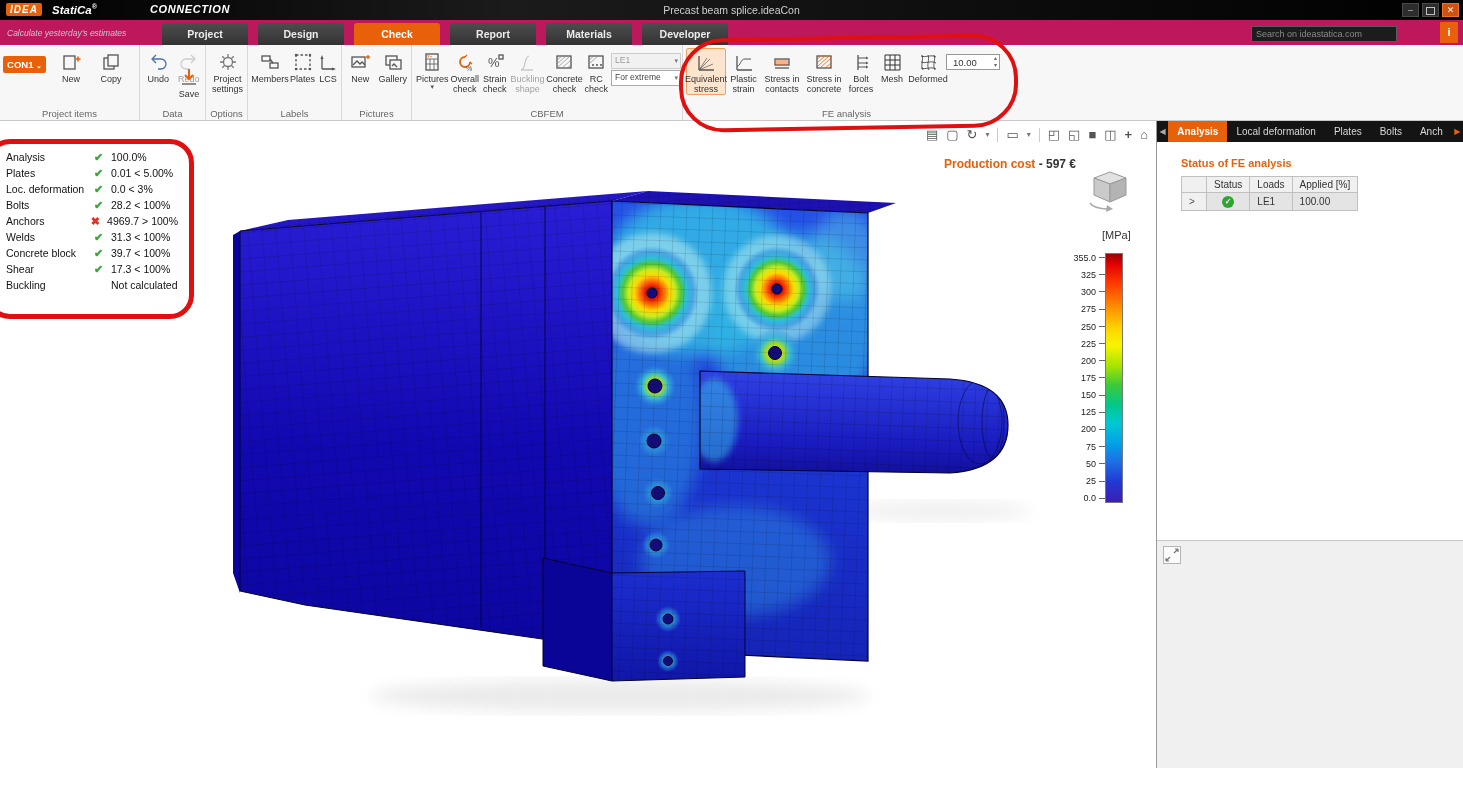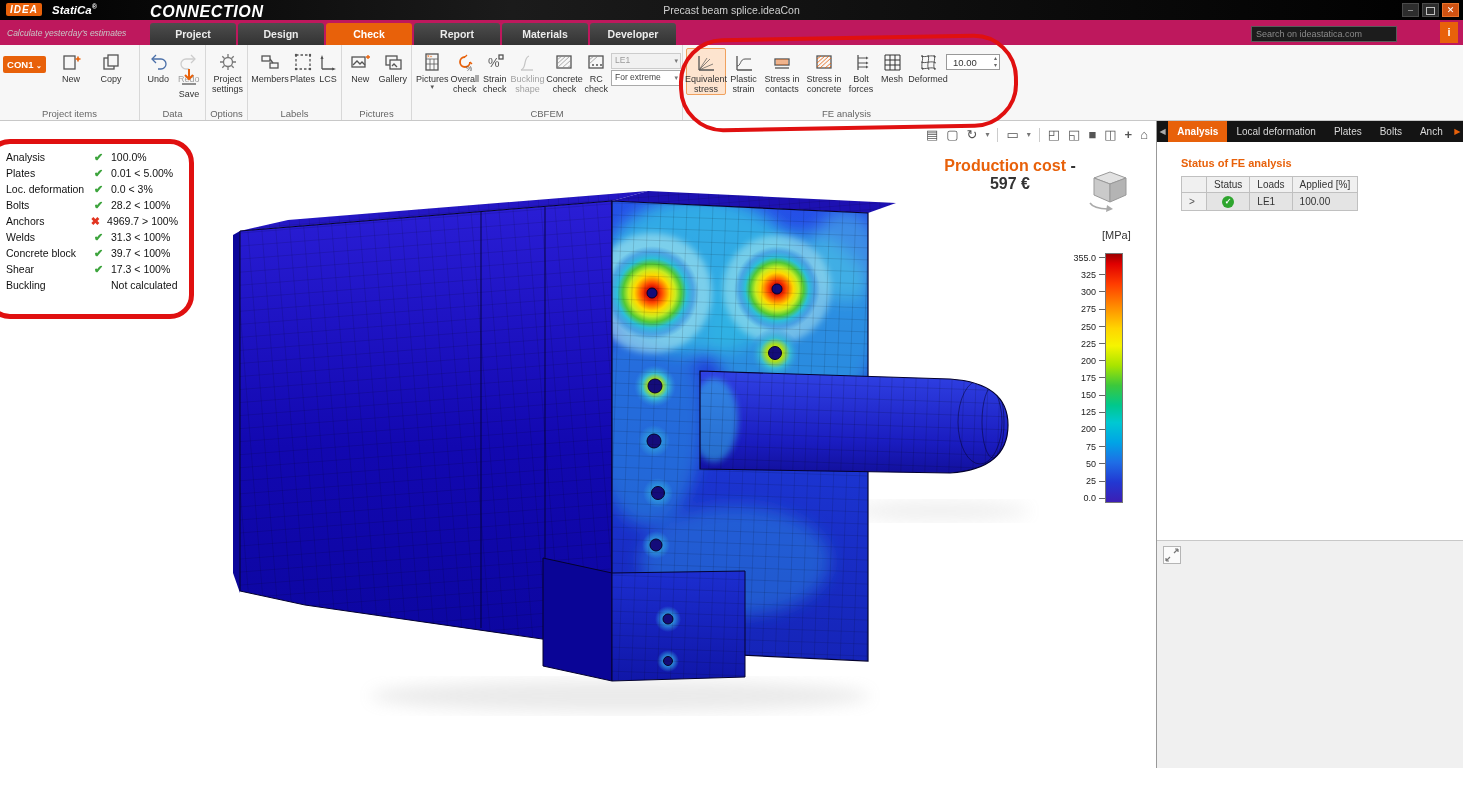--- a/index.html
+++ b/index.html
@@ -7,32 +7,32 @@
        font-family:"Liberation Sans",sans-serif;-webkit-font-smoothing:antialiased;}
 
   
   .titlebar{position:absolute;left:0;top:0;width:100%;height:20px;
     background:linear-gradient(90deg,#000 0%,#1b1b1b 35%,#101010 60%,#000 100%);}
   .logo-box{position:absolute;left:6px;top:3px;background:#e8610a;color:#fff;font-style:italic;
     font-weight:bold;font-size:10px;height:13px;line-height:13px;padding:0 4px;border-radius:2px;letter-spacing:1px;}
   .logo-text{position:absolute;left:52px;top:3px;color:#fff;font-weight:bold;font-style:italic;font-size:11.5px;}
   .logo-reg{font-size:7px;vertical-align:super;}
   .app-name{position:absolute;left:150px;top:3px;color:#fff;font-weight:bold;font-style:italic;
-    font-size:16px;letter-spacing:.6px;}
+    font-size:11px;letter-spacing:.6px;}
   .doc-title{position:absolute;left:300px;right:300px;top:4px;text-align:center;color:#cfcfcf;font-size:10.5px;}
   .win-btns{position:absolute;right:4px;top:3px;display:flex;gap:3px;}
   .win-btn{width:17px;height:14px;background:#2d2d2d;border:1px solid #4a4a4a;color:#c0c0c0;
     font-size:9px;text-align:center;line-height:12px;box-sizing:border-box;cursor:default;}
   .win-btn .sq{display:inline-block;width:7px;height:6px;border:1px solid #c0c0c0;margin-top:3px;}
   .win-btn.close{background:#cf5212;border-color:#e8732a;color:#fff;}
 
   
   .tabrow{position:absolute;left:0;top:20px;width:100%;height:25px;background:#be185d;}
   .tagline{position:absolute;left:7px;top:8px;color:#c8c8c8;font-style:italic;font-size:8.5px;}
-  .ribbon-tabs{position:absolute;left:150px;top:3px;display:flex;gap:2px;}
+  .ribbon-tabs{position:absolute;left:162px;top:3px;display:flex;gap:10px;}
   .rtab{min-width:62px;height:22px;line-height:22px;text-align:center;color:#ececec;font-size:10.5px;
     font-weight:bold;background:linear-gradient(#4d4d4d,#333);border-radius:3px 3px 0 0;padding:0 12px;cursor:default;}
   .rtab.active{background:#e8610a;color:#fff;}
   .search-box{position:absolute;right:66px;top:6px;width:136px;height:14px;background:#1c1c1c;
     border:1px solid #5a5a5a;color:#bbb;font-size:9px;padding:0 4px;font-family:"Liberation Sans",sans-serif;}
   .search-box::placeholder{color:#8a8a8a;}
   .info-btn{position:absolute;right:5px;top:2px;width:18px;height:21px;background:#e8610a;color:#fff;
     font-weight:bold;text-align:center;line-height:21px;font-size:11px;cursor:default;}
 
   
@@ -61,21 +61,21 @@
   .drop-caret{font-size:7px;color:#555;line-height:6px;}
 
   
   .viewport{position:absolute;left:0;top:121px;width:1156px;height:647px;background:#fff;overflow:hidden;}
   .scene{position:absolute;left:0;top:0;}
   .vp-toolbar{position:absolute;right:8px;top:5px;display:flex;gap:8px;align-items:center;color:#555;font-size:13px;}
   .vp-ico{cursor:default;line-height:18px;}
   .vp-ico.small{font-size:8px;color:#777;}
   .vp-sep{width:1px;height:14px;background:#ccc;}
   .nav-cube{position:absolute;right:18px;top:46px;}
-  .prod-cost{position:absolute;left:935px;top:36px;width:150px;text-align:center;font-size:16px;font-weight:bold;}
+  .prod-cost{position:absolute;left:935px;top:36px;width:150px;text-align:center;font-size:12px;font-weight:bold;}
   .prod-cost .lbl{color:#e8610a;}
   .prod-cost .val{color:#333;}
 
   .check-panel{position:absolute;left:6px;top:28px;width:172px;}
   .cp-row{display:flex;align-items:center;height:16px;font-size:10.5px;}
   .cp-label{width:88px;color:#111;}
   .cp-icon{width:17px;font-size:11px;font-weight:bold;}
   .cp-value{color:#111;white-space:nowrap;}
 
   .legend{position:absolute;left:1056px;top:108px;width:92px;}

